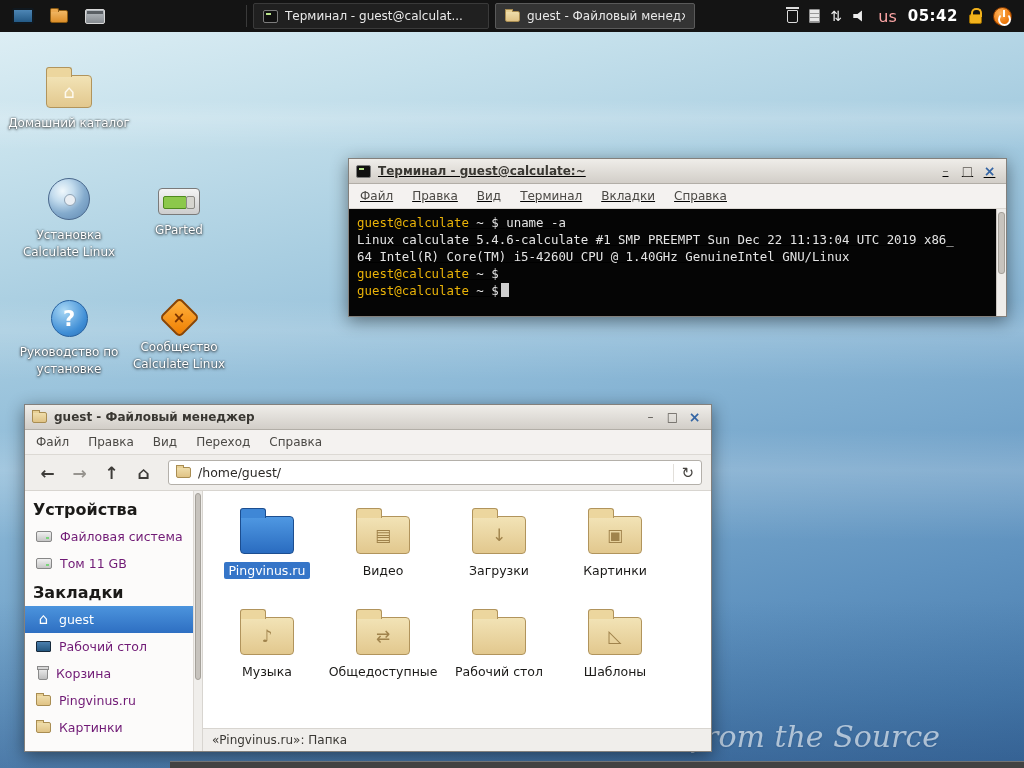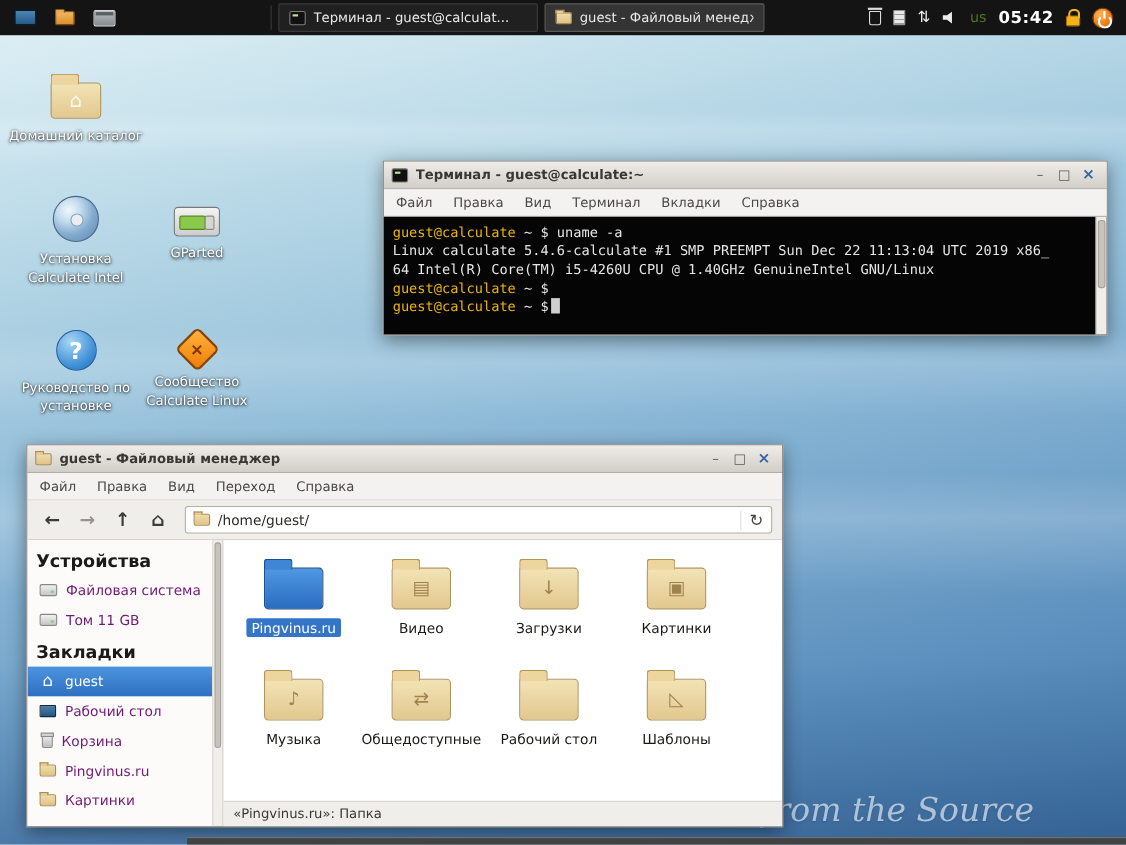--- a/index.html
+++ b/index.html
@@ -40,21 +40,21 @@
   .term-mini::after { content:""; position:absolute; left:2px; top:2px; width:5px; height:2px; background:#b9e48a; }
   .mini-folder { position:relative; width:15px; height:11px; background:linear-gradient(#efddab,#e0c385); border:1px solid #a98d52; border-radius:1px 2px 2px 2px; flex:none; }
   .mini-folder::before { content:""; position:absolute; top:-3px; left:-1px; width:6px; height:2px; background:#e8d094; border:1px solid #a98d52; border-bottom:none; }
   .tray { margin-left:auto; display:flex; align-items:center; gap:11px; padding-right:4px; }
   .tray-trash { width:11px; height:13px; border:1px solid #dcdcdc; border-radius:1px 1px 2px 2px; position:relative; }
   .tray-trash::before { content:""; position:absolute; top:-4px; left:-2px; right:-2px; height:2px; background:#dcdcdc; }
   .tray-clip { width:11px; height:14px; background:#e8e8e8; border:1px solid #909090; border-radius:1px;
     background-image:repeating-linear-gradient(180deg, transparent 0 3px, #9a9a9a 3px 4px); }
   .tray-net { color:#f0f0f0; font-size:14px; line-height:1; }
   .tray-speaker { width:14px; height:12px; background:#ececec; clip-path:polygon(0 33%,30% 33%,62% 5%,62% 95%,30% 67%,0 67%); }
-  .tray-kbd { color:#4d7c0f; font-size:13px; }
+  .tray-kbd { color:#fca5a5; font-size:16px; }
   .tray-clock { color:#ffffff; font-size:15px; font-weight:bold; letter-spacing:.5px; }
   .tray-lock { position:relative; width:13px; height:10px; background:#f2b21c; border:1px solid #9c6e00; border-radius:2px; margin-top:5px; }
   .tray-lock::before { content:""; position:absolute; top:-7px; left:1px; width:7px; height:7px; border:2px solid #f2b21c; border-bottom:none; border-radius:5px 5px 0 0; }
   .tray-power { position:relative; width:19px; height:19px; border-radius:50%; background:radial-gradient(circle at 35% 30%,#ffb45c,#e96f00 75%); border:1px solid #8f3e00; }
   .tray-power::before { content:""; position:absolute; left:4px; top:5px; width:9px; height:9px; border:2px solid #fff; border-radius:50%; border-top-color:transparent; }
   .tray-power::after { content:""; position:absolute; left:8.5px; top:2px; width:2px; height:7px; background:#fff; }
 
   
   .dicon { position:absolute; width:122px; display:flex; flex-direction:column; align-items:center; gap:7px; z-index:3; text-align:center; }
   .dlabel { font-size:12px; color:#fff; line-height:1.4; text-shadow:0 1px 3px rgba(0,0,0,.8), 0 0 2px rgba(0,0,0,.6); }
@@ -87,21 +87,21 @@
     display:flex; align-items:center; gap:7px; padding:0 7px; }
   .win-title { flex:1; font-size:12px; font-weight:bold; color:#393732; white-space:nowrap; overflow:hidden; }
   .win-controls { display:flex; gap:3px; }
   .wc { width:19px; height:17px; display:flex; align-items:center; justify-content:center;
     font-size:12px; color:#5c5954; border-radius:2px; }
   .wc.close { color:#3465a4; font-weight:bold; font-size:14px; }
   .menubar { height:25px; background:#f4f2f0; border-bottom:1px solid #dcd9d4; display:flex; align-items:center;
     gap:19px; padding:0 11px; font-size:12px; color:#4b4945; }
 
   
-  .terminal-window { left:348px; top:146px; width:659px; z-index:20; }
+  .terminal-window { left:348px; top:158px; width:659px; z-index:20;text-decoration:underline; }
   .term-body { position:relative; height:107px; background:#050505; color:#e4e4e4;
     font-family:"DejaVu Sans Mono","Liberation Mono",monospace; font-size:12.4px; line-height:17px;
     padding:5px 16px 0 8px; }
   .tline { white-space:pre; }
   .tp { color:#eab308; }
   .cursor { display:inline-block; width:8px; height:14px; background:#cfcfcf; vertical-align:-2px; margin-left:2px; }
   .term-scroll { position:absolute; top:0; right:0; bottom:0; width:10px; background:#efedea; border-left:1px solid #c9c5c0; }
   .term-scroll .thumb { position:absolute; top:3px; left:1px; right:1px; height:58%; background:#c7c3bd; border:1px solid #a5a19a; border-radius:3px; }
 
   
@@ -146,21 +146,21 @@
   <div class="slogan">Linux from the Source</div>
 
   <div class="dicon" style="left:8px; top:66px;">
     <span class="folder home-lg">
         <span class="emblem">⌂</span>
       </span>
     <span class="dlabel">Домашний каталог</span>
   </div>
   <div class="dicon" style="left:8px; top:178px;">
     <span class="cd"></span>
-    <span class="dlabel">Установка Calculate Intel</span>
+    <span class="dlabel">Установка Calculate Linux</span>
   </div>
   <div class="dicon" style="left:118px; top:180px;">
     <span class="gparted"></span>
     <span class="dlabel">GParted</span>
   </div>
   <div class="dicon" style="left:8px; top:300px;">
     <span class="helpicon">
         <span>?</span>
       </span>
     <span class="dlabel">Руководство по установке</span>

